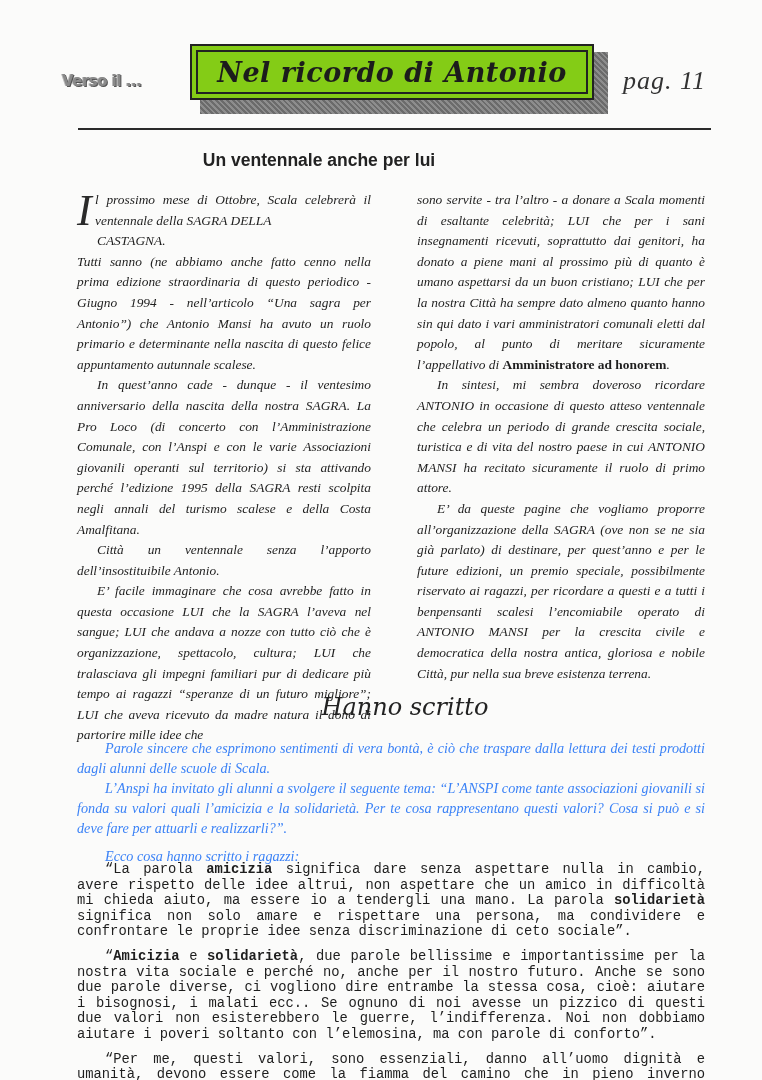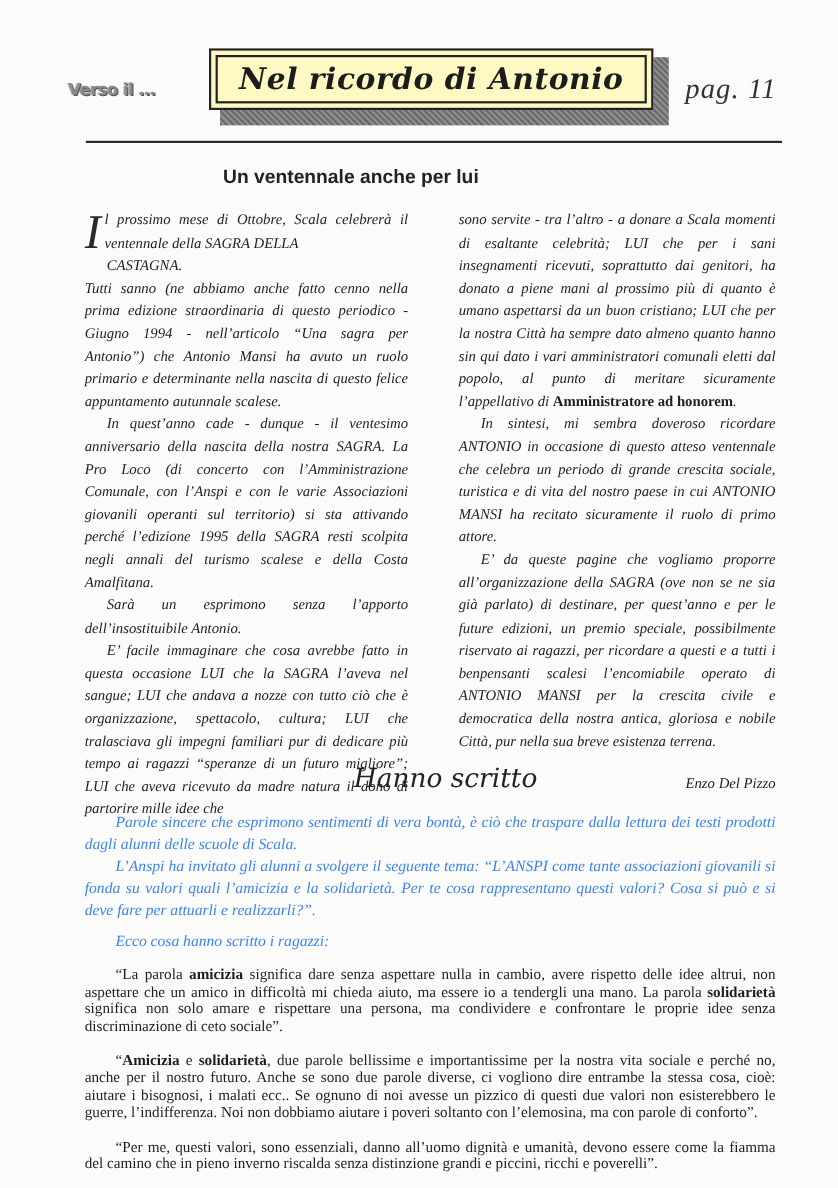--- a/index.html
+++ b/index.html
@@ -16,21 +16,21 @@
       font-family: "DejaVu Sans", sans-serif; font-weight: bold; font-size: 15px;
       color: #8a8a8a; letter-spacing: -0.5px;
       text-shadow: 1px 1px 0 #555, -1px 0 0 #bbb;
     }
     .title-box-shadow {
       position: absolute; left: 200px; top: 52px; width: 408px; height: 62px;
       background: repeating-linear-gradient(45deg, #6b6b6b 0 2px, #8d8d8d 2px 4px);
     }
     .title-box {
       position: absolute; left: 190px; top: 44px; width: 404px; height: 56px;
-      background: #fef9c3; border: 2px solid #222; box-sizing: border-box;
+      background: #84cc16; border: 2px solid #222; box-sizing: border-box;
     }
     .title-box-inner {
       position: absolute; left: 4px; top: 4px; right: 4px; bottom: 4px;
       border: 2px solid #222;
       display: flex; align-items: center; justify-content: center;
       font-family: "DejaVu Serif", serif; font-style: italic; font-weight: bold;
       font-size: 27px; color: #1c1c1c; letter-spacing: 0.5px;
     }
     .pag {
       position: absolute; left: 623px; top: 66px;
@@ -68,21 +68,21 @@
       font-family: "Liberation Serif", serif; font-style: italic;
       font-size: 14.2px; line-height: 20px; text-align: justify; color: #3b82f6;
     }
     .intro p { margin: 0; text-indent: 28px; }
     .intro p.gap { margin-top: 8px; }
     .quotes {
       position: absolute; left: 77px; width: 628px; top: 862px;
       font-family: "Liberation Serif", serif; font-size: 13.8px; line-height: 15.6px;
       text-align: justify; color: #1e1e1e;
     }
-    .quotes p { margin: 16px 0 9px 0; text-indent: 28px; }
+    .quotes p { margin: 0 0 9px 0; text-indent: 28px; font-family: Liberation Mono, monospace; }
     .quotes b { font-weight: bold; }
   </style>
 </head>
 <body>
 
 <div class="header">
   <div class="verso">Verso il ...</div>
   <div class="title-box-shadow"></div>
   <div class="title-box">
     <div class="title-box-inner">Nel ricordo di Antonio</div>
@@ -94,29 +94,28 @@
 <div class="article-title">Un ventennale anche per lui</div>
 
 <div class="col col-left">
   <div class="dropcap-wrap">
     <span class="dropcap">I</span>
     <p>l prossimo mese di Ottobre, Scala celebrerà il ventennale della SAGRA DELLA</p>
   </div>
   <p class="hang">CASTAGNA.</p>
   <p>Tutti sanno (ne abbiamo anche fatto cenno nella prima edizione straordinaria di questo periodico - Giugno 1994 - nell’articolo “Una sagra per Antonio”) che Antonio Mansi ha avuto un ruolo primario e determinante nella nascita di questo felice appuntamento autunnale scalese.</p>
   <p class="indent">In quest’anno cade - dunque - il ventesimo anniversario della nascita della nostra SAGRA. La Pro Loco (di concerto con l’Amministrazione Comunale, con l’Anspi e con le varie Associazioni giovanili operanti sul territorio) si sta attivando perché l’edizione 1995 della SAGRA resti scolpita negli annali del turismo scalese e della Costa Amalfitana.</p>
-  <p class="indent">Sarà un esprimono senza l’apporto dell’insostituibile Antonio.</p>
+  <p class="indent">Città un ventennale senza l’apporto dell’insostituibile Antonio.</p>
   <p class="indent">E’ facile immaginare che cosa avrebbe fatto in questa occasione LUI che la SAGRA l’aveva nel sangue; LUI che andava a nozze con tutto ciò che è organizzazione, spettacolo, cultura; LUI che tralasciava gli impegni familiari pur di dedicare più tempo ai ragazzi “speranze di un futuro migliore”; LUI che aveva ricevuto da madre natura il dono di partorire mille idee che</p>
 </div>
 
 <div class="col col-right">
   <p><span>sono servite - tra l’altro - a donare a Scala momenti di esaltante celebrità; LUI che per i sani insegnamenti ricevuti, soprattutto dai genitori, ha donato a piene mani al prossimo più di quanto è umano aspettarsi da un buon cristiano; LUI che per la nostra Città ha sempre dato almeno quanto hanno sin qui dato i vari amministratori comunali eletti dal popolo, al punto di meritare sicuramente l’appellativo di </span><span class="b">Amministratore ad honorem</span><span>.</span></p>
   <p class="indent">In sintesi, mi sembra doveroso ricordare ANTONIO in occasione di questo atteso ventennale che celebra un periodo di grande crescita sociale, turistica e di vita del nostro paese in cui ANTONIO MANSI ha recitato sicuramente il ruolo di primo attore.</p>
   <p class="indent">E’ da queste pagine che vogliamo proporre all’organizzazione della SAGRA (ove non se ne sia già parlato) di destinare, per quest’anno e per le future edizioni, un premio speciale, possibilmente riservato ai ragazzi, per ricordare a questi e a tutti i benpensanti scalesi l’encomiabile operato di ANTONIO MANSI per la crescita civile e democratica della nostra antica, gloriosa e nobile Città, pur nella sua breve esistenza terrena.</p>
-  <p class="sig">Enzo Del Pizzo</p>
 </div>
 
 <div class="hanno">Hanno scritto</div>
 
 <div class="intro">
   <p>Parole sincere che esprimono sentimenti di vera bontà, è ciò che traspare dalla lettura dei testi prodotti dagli alunni delle scuole di Scala.</p>
   <p>L’Anspi ha invitato gli alunni a svolgere il seguente tema: “L’ANSPI come tante associazioni giovanili si fonda su valori quali l’amicizia e la solidarietà. Per te cosa rappresentano questi valori? Cosa si può e si deve fare per attuarli e realizzarli?”.</p>
   <p class="gap">Ecco cosa hanno scritto i ragazzi:</p>
 </div>
 

